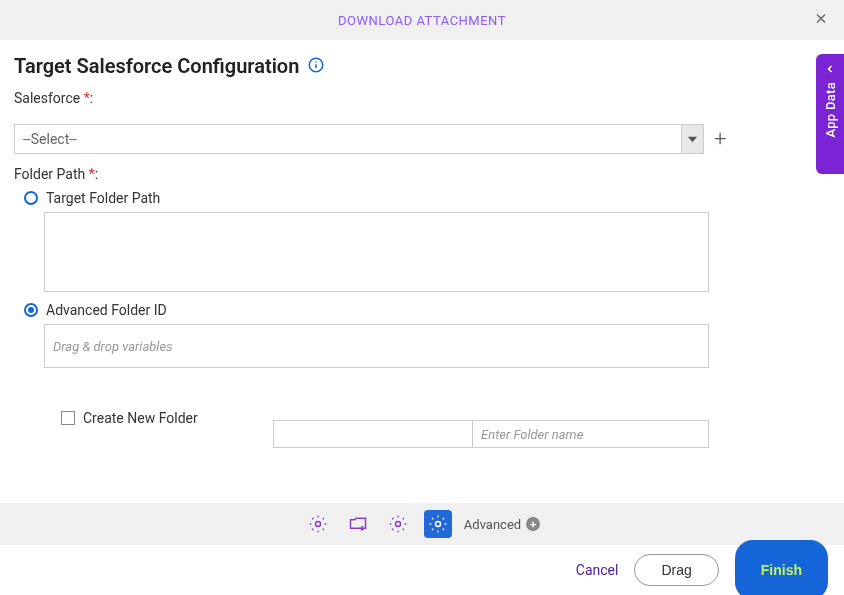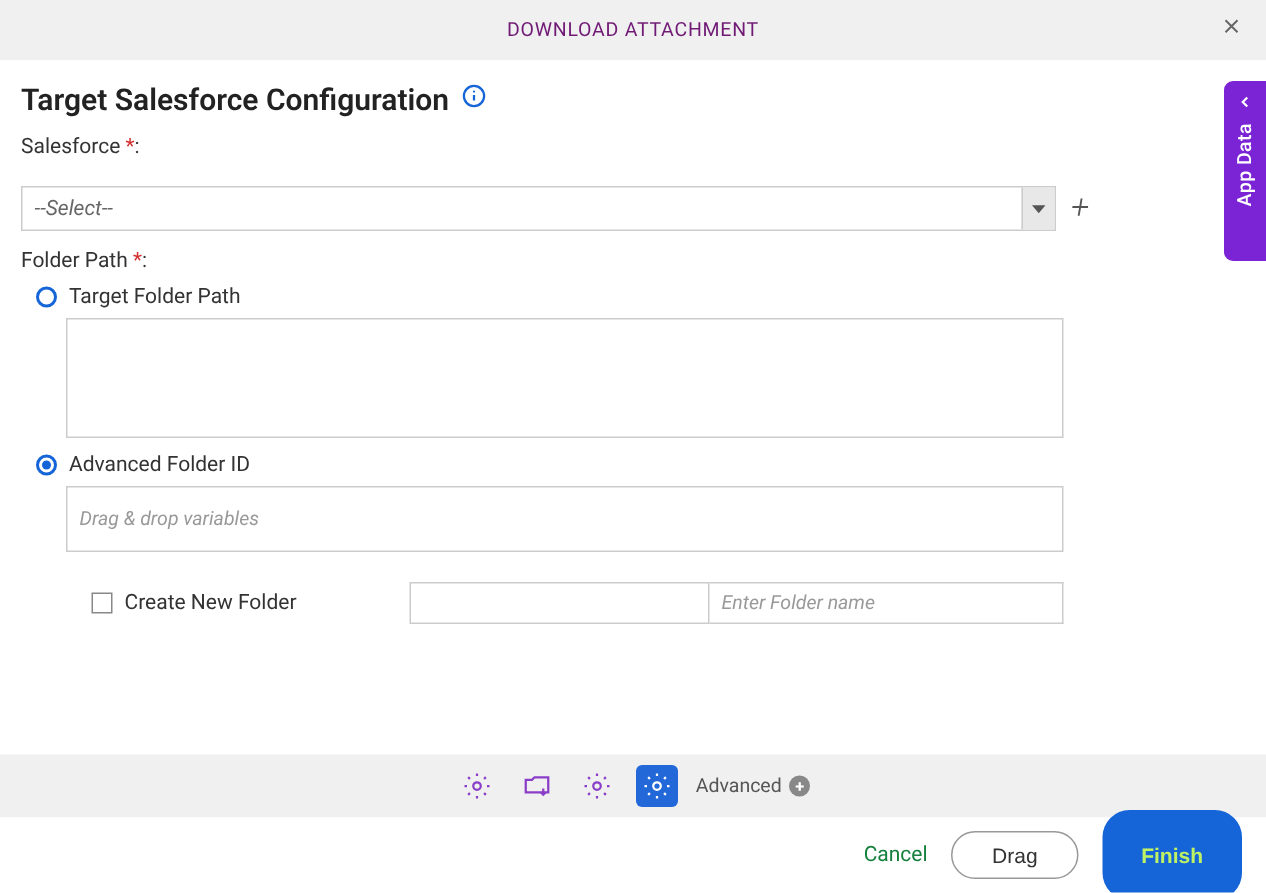--- a/index.html
+++ b/index.html
@@ -13,21 +13,21 @@
       position: relative;
       overflow: hidden;
     }
     .header {
       height: 40px;
       background: #f0f0f0;
       display: flex;
       align-items: center;
       justify-content: center;
       position: relative;
-      color: #701a75;
+      color: #8b5cf6;
       font-size: 13px;
       letter-spacing: 0.5px;
     }
     .header .close {
       position: absolute;
       right: 15px;
       top: 50%;
       transform: translateY(-50%);
       cursor: pointer;
       color: #666;
@@ -57,21 +57,20 @@
       color: #333;
       margin-bottom: 6px;
     }
     .required { color: #d32f2f; }
     .select-row {
       display: flex;
       align-items: center;
       gap: 10px;
       margin-top: 18px;
       margin-bottom: 12px;
-      font-style: italic;
     }
     .select-control {
       flex: 0 0 690px;
       height: 30px;
       border: 1px solid #ccc;
       display: flex;
       align-items: center;
       padding: 0 8px;
       position: relative;
       color: #666;
@@ -145,20 +144,21 @@
     .checkbox {
       width: 14px;
       height: 14px;
       border: 1px solid #888;
       background: #fff;
     }
     .checkbox-label { font-size: 14px; color: #333; }
     .folder-name-wrap {
       display: flex;
       margin-left: auto;
+      margin-top: 32px;
     }
     .folder-prefix-input {
       width: 200px;
       height: 28px;
       border: 1px solid #ccc;
       background: #fff;
     }
     .folder-name-input {
       width: 236px;
       height: 28px;
@@ -223,21 +223,21 @@
       right: 0;
       height: 50px;
       display: flex;
       align-items: center;
       justify-content: flex-end;
       gap: 16px;
       padding: 0 16px;
       background: #fff;
     }
     .btn-text {
-      color: #15803d;
+      color: #4c1d95;
       font-size: 14px;
       cursor: pointer;
     }
     .btn-outline {
       border: 1px solid #999;
       border-radius: 18px;
       padding: 7px 26px;
       font-size: 14px;
       color: #333;
       background: #fff;

